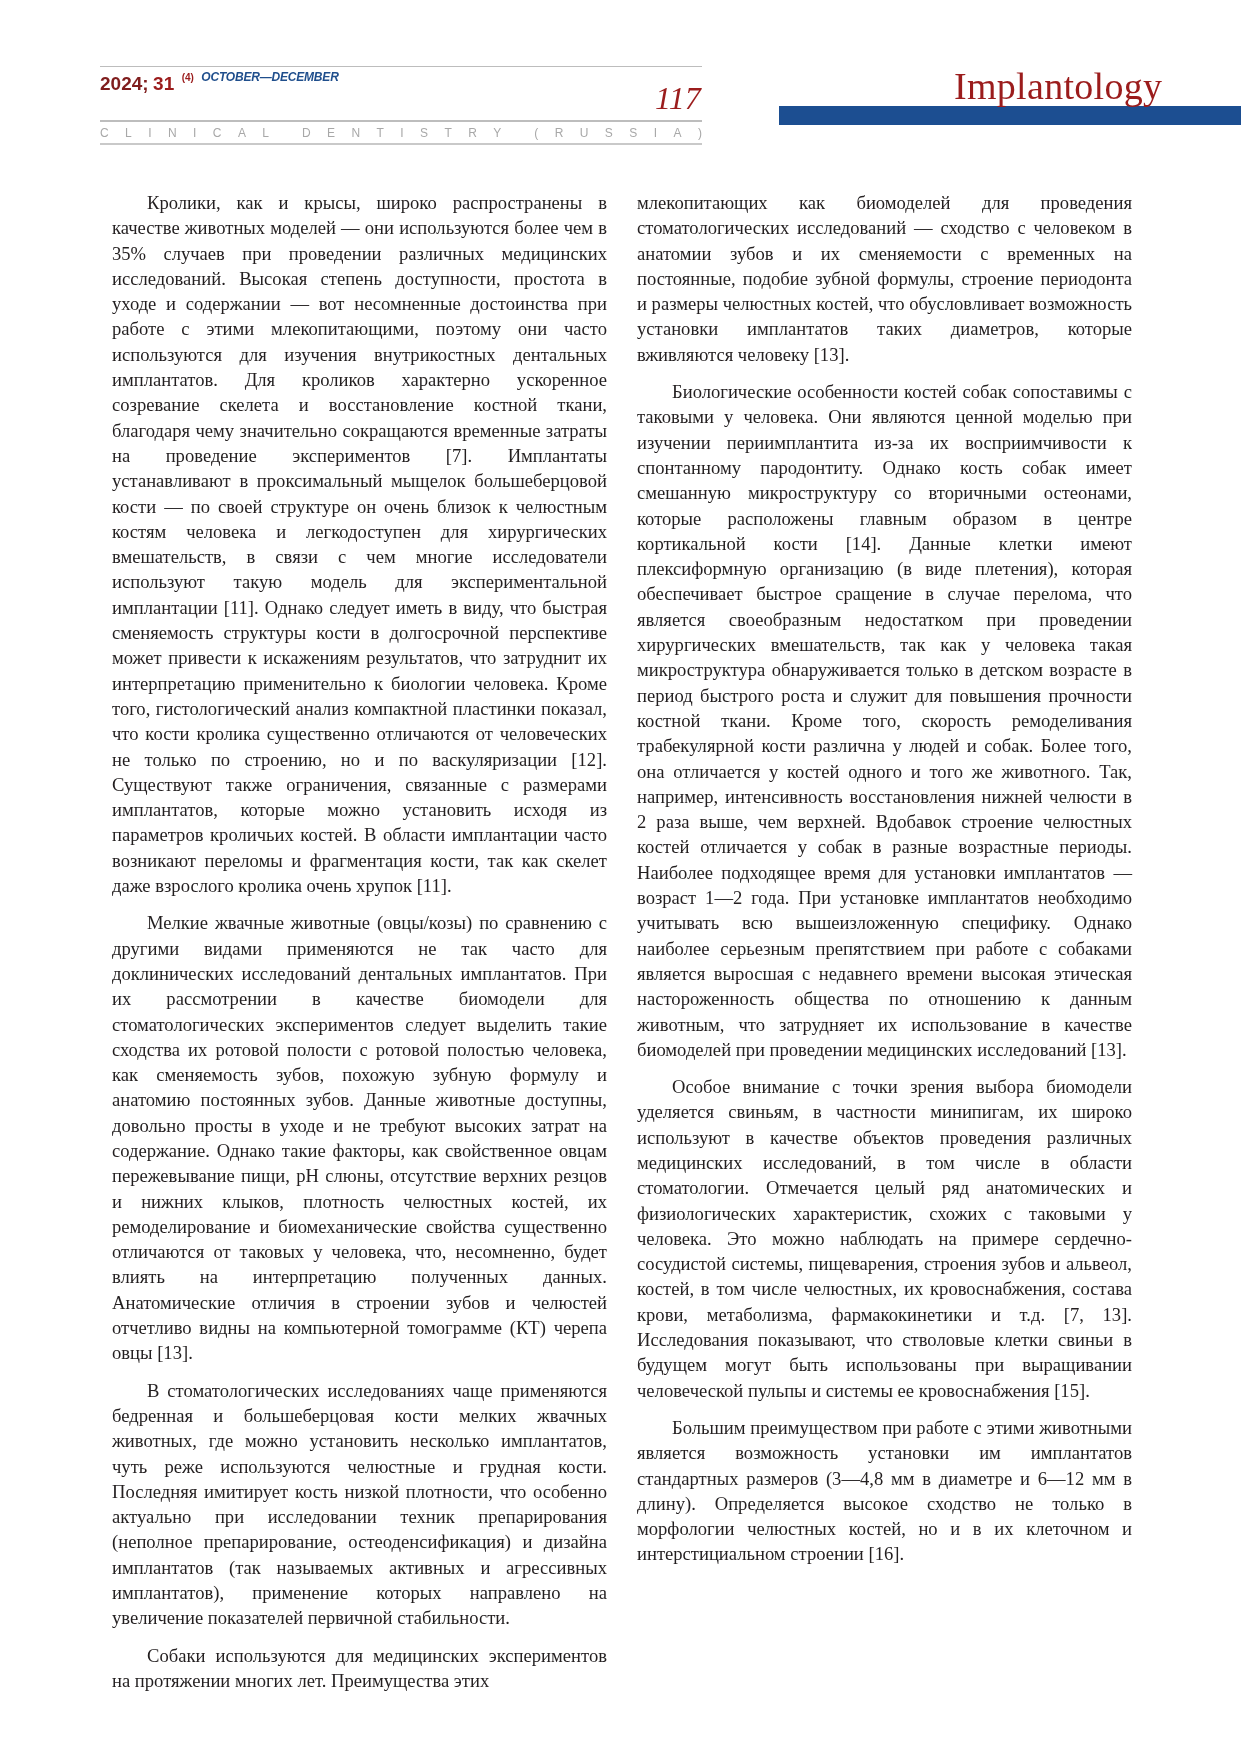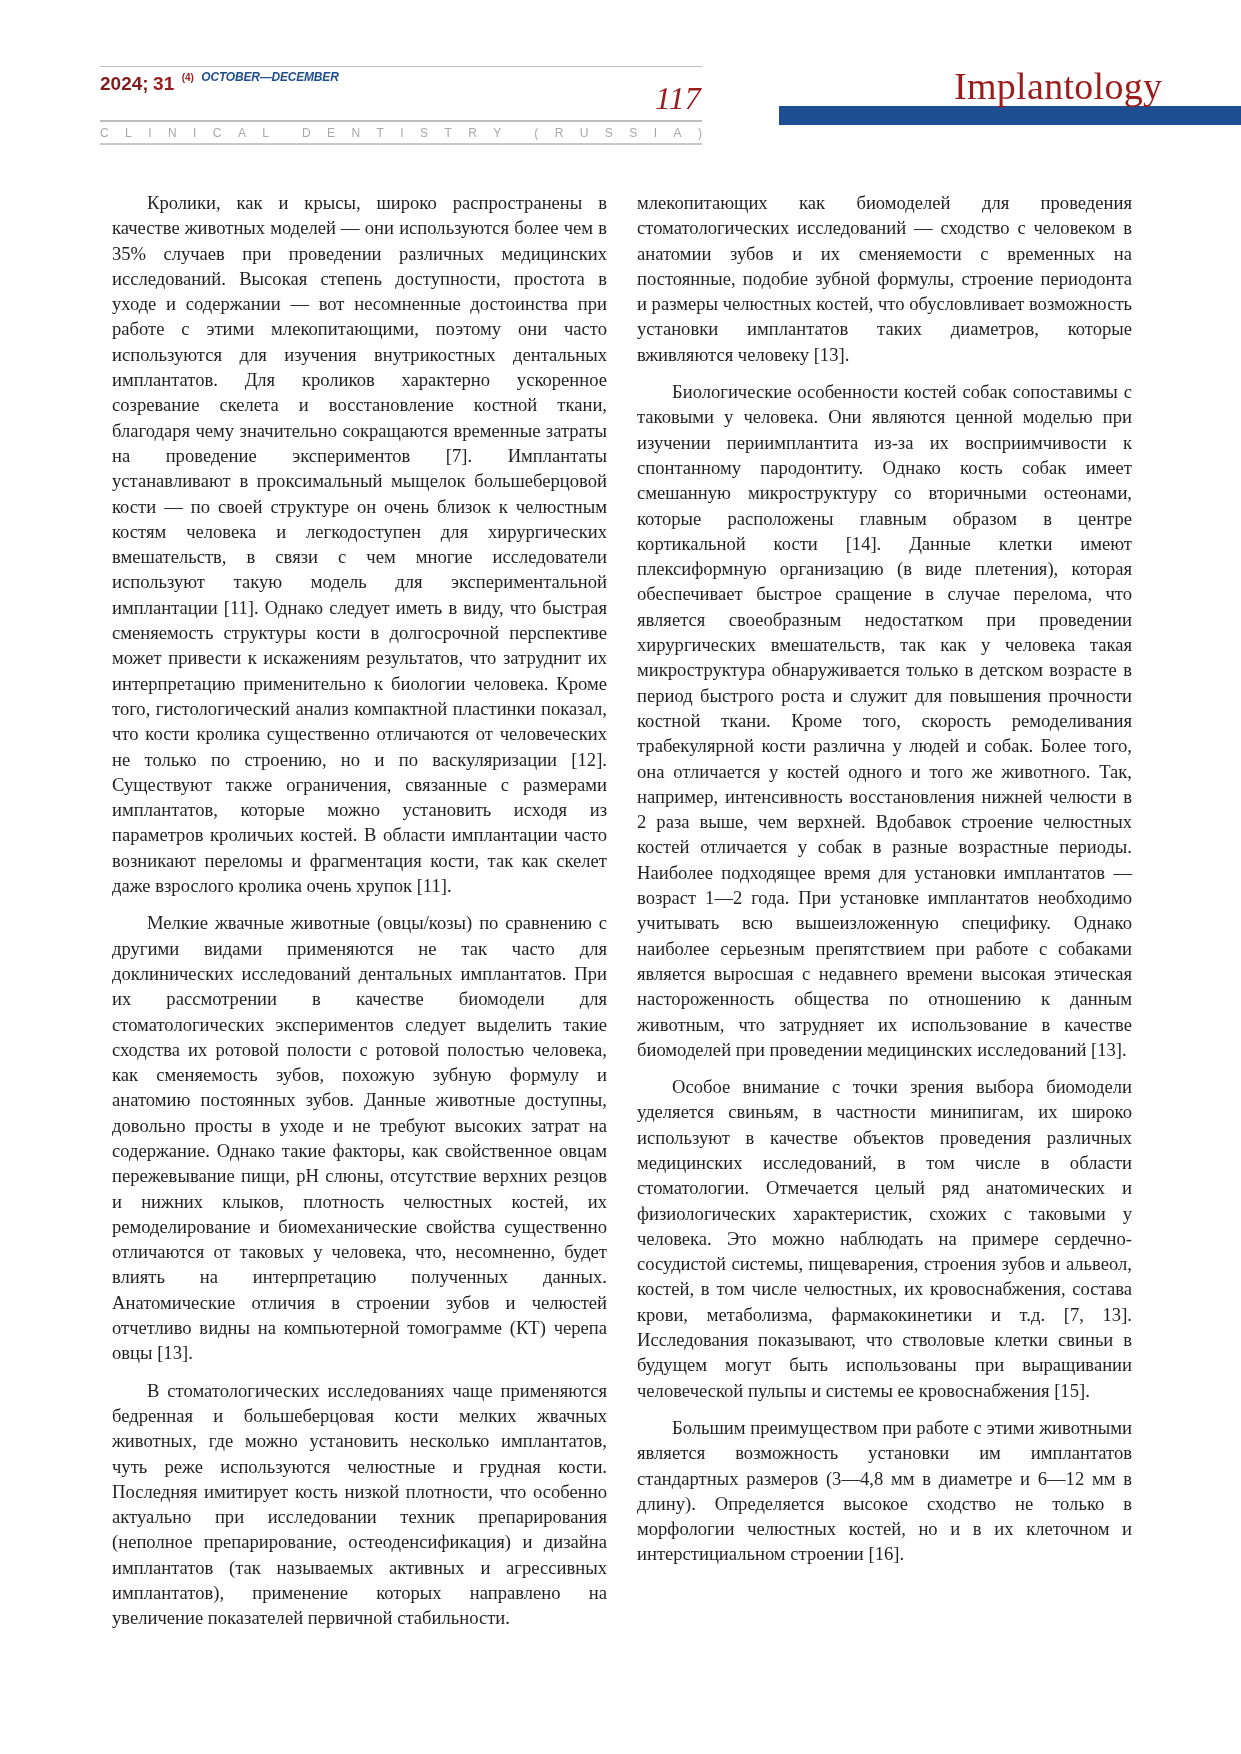--- a/index.html
+++ b/index.html
@@ -75,20 +75,21 @@
   <span>)</span>
 </div>
 
 <div class="blue-bar"></div>
 <div class="section">Implantology</div>
 
 <div class="col left">
   <p class="indent">Кролики, как и крысы, широко распространены в качестве животных моделей — они используются более чем в 35% случаев при проведении различных медицинских исследований. Высокая степень доступности, простота в уходе и содержании — вот несомненные достоинства при работе с этими млекопитающими, поэтому они часто используются для изучения внутрикостных дентальных имплантатов. Для кроликов характерно ускоренное созревание скелета и восстановление костной ткани, благодаря чему значительно сокращаются временные затраты на проведение экспериментов [7]. Имплантаты устанавливают в проксимальный мыщелок большеберцовой кости — по своей структуре он очень близок к челюстным костям человека и легкодоступен для хирургических вмешательств, в связи с чем многие исследователи используют такую модель для экспериментальной имплантации [11]. Однако следует иметь в виду, что быстрая сменяемость структуры кости в долгосрочной перспективе может привести к искажениям результатов, что затруднит их интерпретацию применительно к биологии человека. Кроме того, гистологический анализ компактной пластинки показал, что кости кролика существенно отличаются от человеческих не только по строению, но и по васкуляризации [12]. Существуют также ограничения, связанные с размерами имплантатов, которые можно установить исходя из параметров кроличьих костей. В области имплантации часто возникают переломы и фрагментация кости, так как скелет даже взрослого кролика очень хрупок [11].</p>
   <p class="indent">Мелкие жвачные животные (овцы/козы) по сравнению с другими видами применяются не так часто для доклинических исследований дентальных имплантатов. При их рассмотрении в качестве биомодели для стоматологических экспериментов следует выделить такие сходства их ротовой полости с ротовой полостью человека, как сменяемость зубов, похожую зубную формулу и анатомию постоянных зубов. Данные животные доступны, довольно просты в уходе и не требуют высоких затрат на содержание. Однако такие факторы, как свойственное овцам пережевывание пищи, pH слюны, отсутствие верхних резцов и нижних клыков, плотность челюстных костей, их ремоделирование и биомеханические свойства существенно отличаются от таковых у человека, что, несомненно, будет влиять на интерпретацию полученных данных. Анатомические отличия в строении зубов и челюстей отчетливо видны на компьютерной томограмме (КТ) черепа овцы [13].</p>
   <p class="indent">В стоматологических исследованиях чаще применяются бедренная и большеберцовая кости мелких жвачных животных, где можно установить несколько имплантатов, чуть реже используются челюстные и грудная кости. Последняя имитирует кость низкой плотности, что особенно актуально при исследовании техник препарирования (неполное препарирование, остеоденсификация) и дизайна имплантатов (так называемых активных и агрессивных имплантатов), применение которых направлено на увеличение показателей первичной стабильности.</p>
+  <p class="indent">Собаки используются для медицинских экспериментов на протяжении многих лет. Преимущества этих</p>
 </div>
 
 <div class="col right">
   <p>млекопитающих как биомоделей для проведения стоматологических исследований — сходство с человеком в анатомии зубов и их сменяемости с временных на постоянные, подобие зубной формулы, строение периодонта и размеры челюстных костей, что обусловливает возможность установки имплантатов таких диаметров, которые вживляются человеку [13].</p>
   <p class="indent">Биологические особенности костей собак сопоставимы с таковыми у человека. Они являются ценной моделью при изучении периимплантита из-за их восприимчивости к спонтанному пародонтиту. Однако кость собак имеет смешанную микроструктуру со вторичными остеонами, которые расположены главным образом в центре кортикальной кости [14]. Данные клетки имеют плексиформную организацию (в виде плетения), которая обеспечивает быстрое сращение в случае перелома, что является своеобразным недостатком при проведении хирургических вмешательств, так как у человека такая микроструктура обнаруживается только в детском возрасте в период быстрого роста и служит для повышения прочности костной ткани. Кроме того, скорость ремоделивания трабекулярной кости различна у людей и собак. Более того, она отличается у костей одного и того же животного. Так, например, интенсивность восстановления нижней челюсти в 2 раза выше, чем верхней. Вдобавок строение челюстных костей отличается у собак в разные возрастные периоды. Наиболее подходящее время для установки имплантатов — возраст 1—2 года. При установке имплантатов необходимо учитывать всю вышеизложенную специфику. Однако наиболее серьезным препятствием при работе с собаками является выросшая с недавнего времени высокая этическая настороженность общества по отношению к данным животным, что затрудняет их использование в качестве биомоделей при проведении медицинских исследований [13].</p>
   <p class="indent">Особое внимание с точки зрения выбора биомодели уделяется свиньям, в частности минипигам, их широко используют в качестве объектов проведения различных медицинских исследований, в том числе в области стоматологии. Отмечается целый ряд анатомических и физиологических характеристик, схожих с таковыми у человека. Это можно наблюдать на примере сердечно-сосудистой системы, пищеварения, строения зубов и альвеол, костей, в том числе челюстных, их кровоснабжения, состава крови, метаболизма, фармакокинетики и т.д. [7, 13]. Исследования показывают, что стволовые клетки свиньи в будущем могут быть использованы при выращивании человеческой пульпы и системы ее кровоснабжения [15].</p>
   <p class="indent">Большим преимуществом при работе с этими животными является возможность установки им имплантатов стандартных размеров (3—4,8 мм в диаметре и 6—12 мм в длину). Определяется высокое сходство не только в морфологии челюстных костей, но и в их клеточном и интерстициальном строении [16].</p>
 </div>
 
 </body></html>

